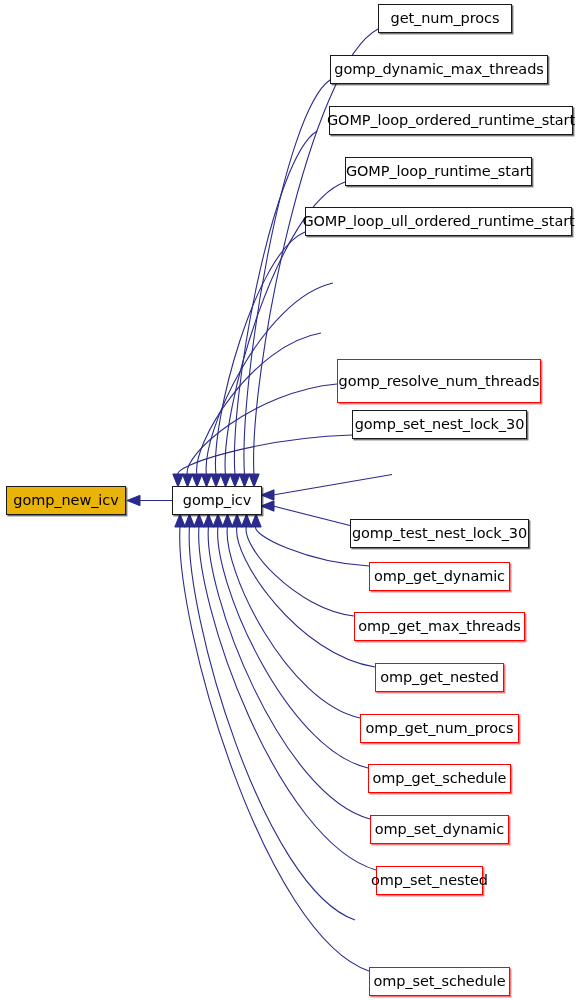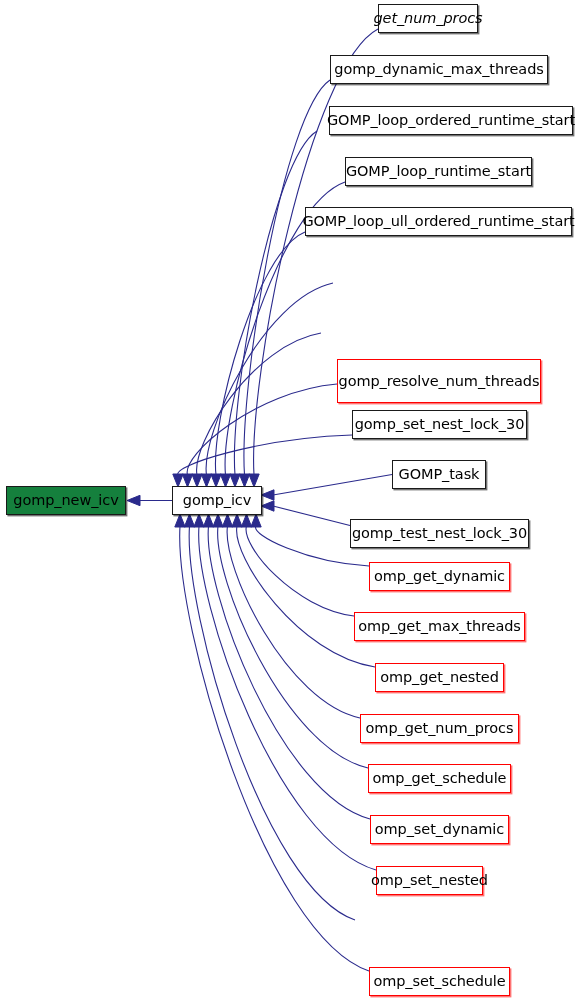--- a/index.html
+++ b/index.html
@@ -37,21 +37,21 @@
     line-height: 1;
     white-space: nowrap;
     letter-spacing: -0.1px;
     box-shadow: 1.4px 1.4px 0 rgba(0,0,0,0.55);
   }
   .node.red {
     border-color: #ff0000;
     box-shadow: 1.4px 1.4px 0 rgba(255,0,0,0.55);
   }
   .node.highlight {
-    background: #15803d;
+    background: #eab308;
     border-color: #1a1a1a;
   }
   .node-label {
     display: block;
     padding: 0 2px;
   }
 </style>
 </head>
 <body>
 
@@ -99,43 +99,40 @@
       <polygon points="189.50,514.00 184.30,527.00 194.70,527.00" fill="#2a2a8c" stroke="#2a2a8c"></polygon>
       <path d="M 369 971 C 265.05 935.4, 174 623.9, 180 526" fill="none" stroke="#2a2a8c" stroke-width="1.1"></path>
       <polygon points="180.00,514.00 174.80,527.00 185.20,527.00" fill="#2a2a8c" stroke="#2a2a8c"></polygon>
     </svg>
 <div class="node highlight" style="left: 6px; top: 486px; width: 120px; height: 29px;">
       <span class="node-label">gomp_new_icv</span>
     </div>
     <div class="node" style="left: 172px; top: 486px; width: 90px; height: 29px;">
       <span class="node-label">gomp_icv</span>
     </div>
-    <div class="node" style="left: 378px; top: 4px; width: 100px; height: 29px; font-style: italic;">
+    <div class="node" style="left: 378px; top: 4px; width: 134px; height: 29px;">
       <span class="node-label">get_num_procs</span>
     </div>
     <div class="node" style="left: 330px; top: 55px; width: 218px; height: 29px;">
       <span class="node-label">gomp_dynamic_max_threads</span>
     </div>
     <div class="node" style="left: 317px; top: 106px; width: 244px; height: 29px; margin-left: 12px;">
       <span class="node-label">GOMP_loop_ordered_runtime_start</span>
     </div>
     <div class="node" style="left: 345px; top: 157px; width: 187px; height: 29px;">
       <span class="node-label">GOMP_loop_runtime_start</span>
     </div>
     <div class="node" style="left: 305px; top: 207px; width: 267px; height: 29px;">
       <span class="node-label">GOMP_loop_ull_ordered_runtime_start</span>
     </div>
     <div class="node red" style="left: 337px; top: 359px; width: 204px; height: 44px;">
       <span class="node-label">gomp_resolve_num_threads</span>
     </div>
     <div class="node" style="left: 352px; top: 410px; width: 175px; height: 29px;">
       <span class="node-label">gomp_set_nest_lock_30</span>
-    </div>
-    <div class="node" style="left: 392px; top: 460px; width: 94px; height: 29px;">
-      <span class="node-label">GOMP_task</span>
     </div>
     <div class="node" style="left: 350px; top: 519px; width: 179px; height: 29px;">
       <span class="node-label">gomp_test_nest_lock_30</span>
     </div>
     <div class="node red" style="left: 369px; top: 562px; width: 141px; height: 29px;">
       <span class="node-label">omp_get_dynamic</span>
     </div>
     <div class="node red" style="left: 354px; top: 612px; width: 171px; height: 29px;">
       <span class="node-label">omp_get_max_threads</span>
     </div>

